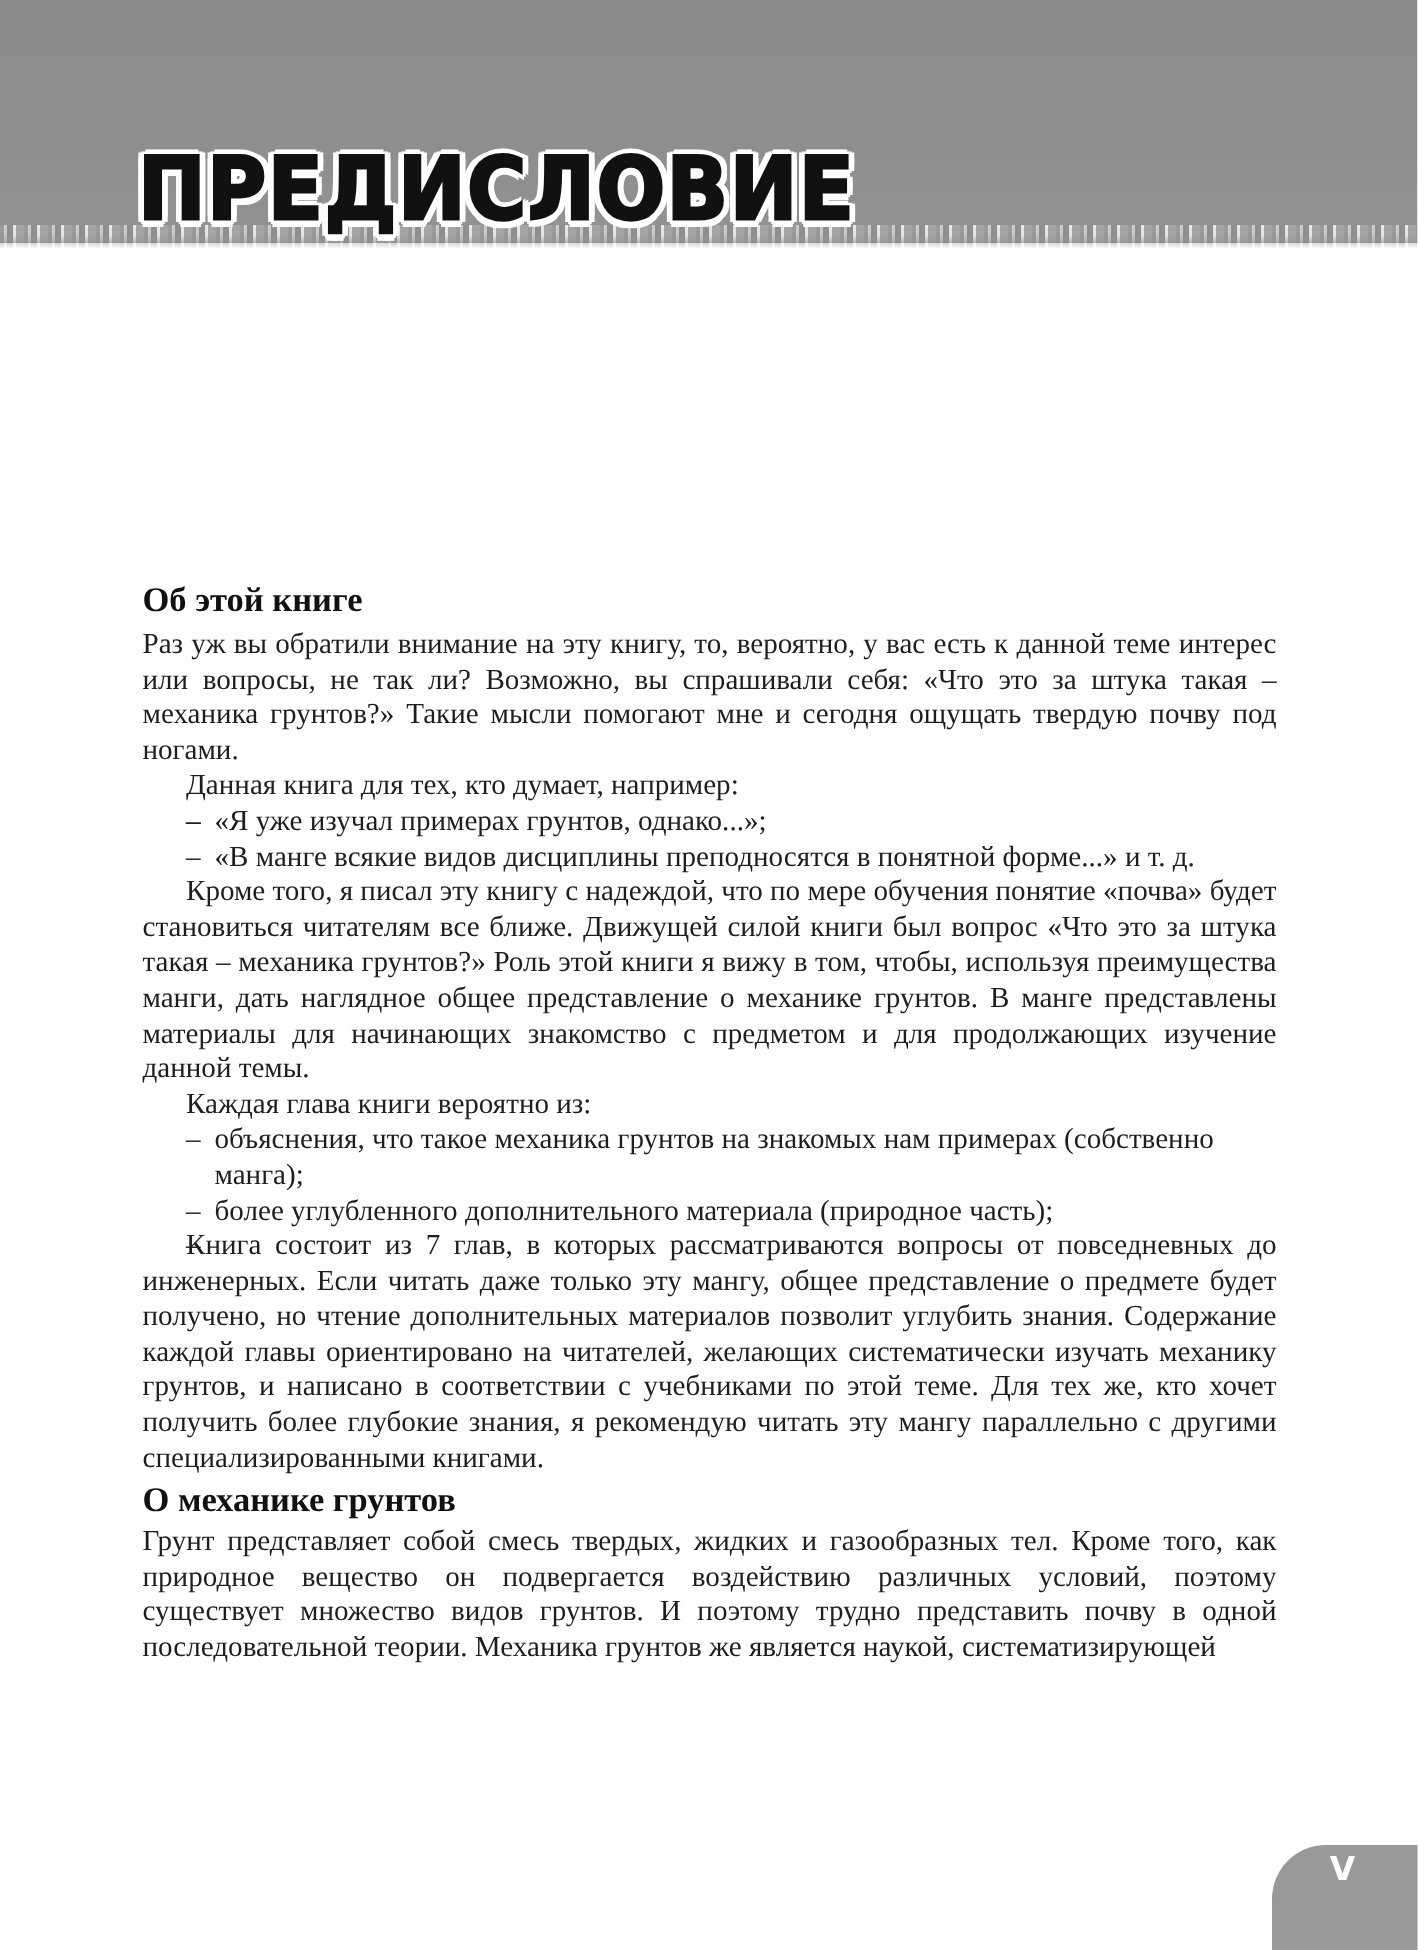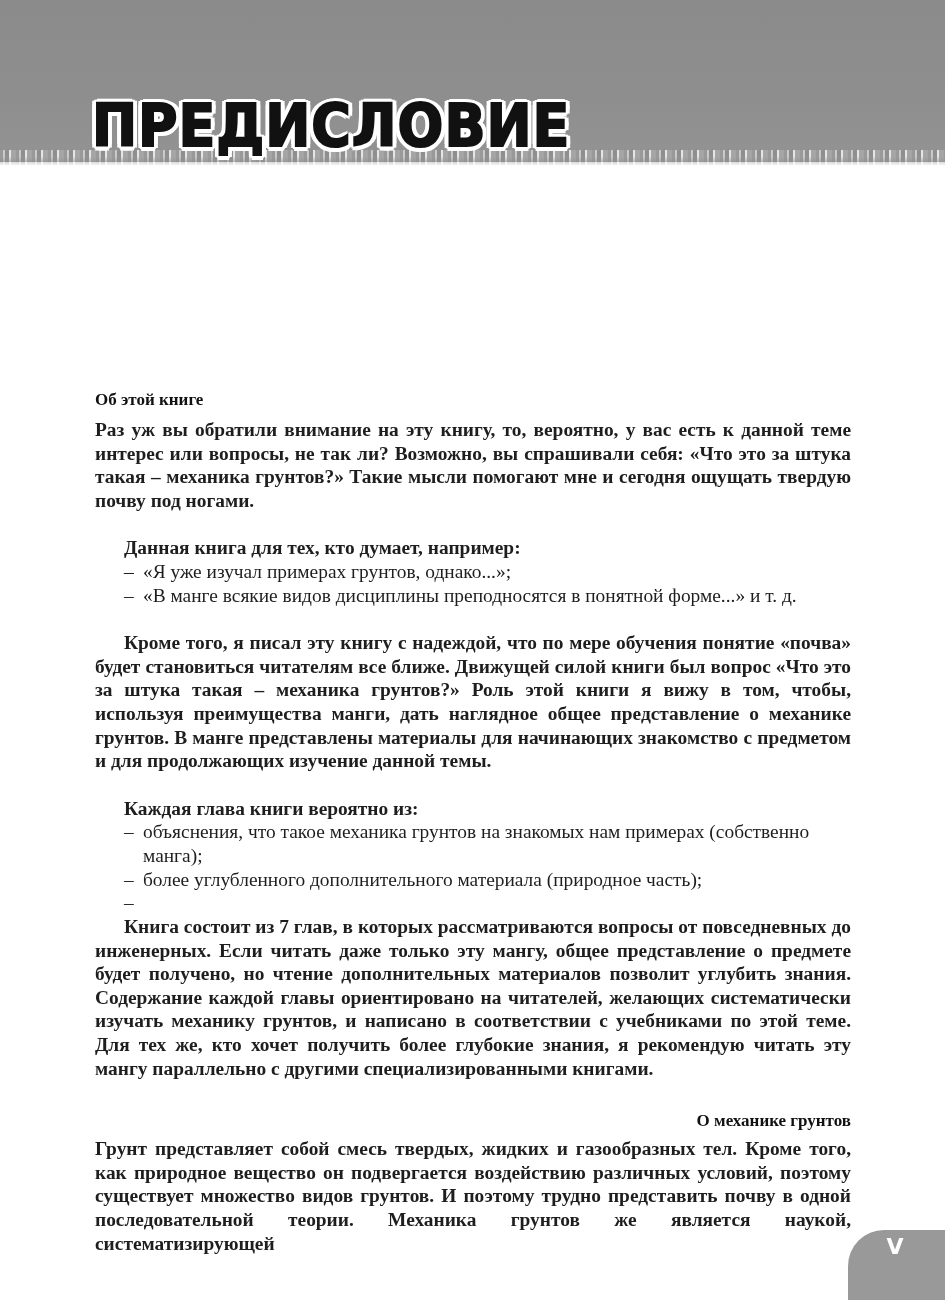--- a/index.html
+++ b/index.html
@@ -31,26 +31,26 @@
       3px 3px 0 #fff, -3px -3px 0 #fff, 3px -3px 0 #fff, -3px 3px 0 #fff,
       5px 2px 0 #fff, -5px 2px 0 #fff, 2px 5px 0 #fff, -2px 5px 0 #fff,
       5px -2px 0 #fff, -5px -2px 0 #fff;
     transform: scaleX(0.93); transform-origin: left top;
   }
   .content {
     position: absolute; left: 95px; top: 384px; width: 756px;
     font-size: 19.4px; line-height: 23.6px;
   }
   h2 {
-    margin: 0; font-size: 17px; line-height: 32px; font-weight: bold; color: #111;
+    margin: 0; font-size: 23px; line-height: 32px; font-weight: bold; color: #111;
   }
   .h2-first { margin-bottom: 2px; }
-  .h2-second { margin-top: 25px; margin-bottom: 0px; text-align: right; }
-  p { margin: 0; text-align: justify; font-weight: bold; }
-  .indent { text-indent: 29px; margin-top: 24px; }
+  .h2-second { margin-top: 0; margin-bottom: 0px; }
+  p { margin: 0; text-align: justify; }
+  .indent { text-indent: 29px; }
   .dash-item { position: relative; padding-left: 48px; text-align: left; }
   .dash-item .dash { position: absolute; left: 29px; top: 0; }
   .dash-list .dash-item { padding-left: 48px; }
   .page-tab {
     position: absolute; left: 848px; top: 1230px; width: 110px; height: 90px;
     background: #999999; border-top-left-radius: 36px;
   }
   .page-num {
     position: absolute; left: 880px; top: 1234px; width: 30px; text-align: center;
     font-family: "DejaVu Sans", sans-serif; font-weight: bold; font-size: 22px;

